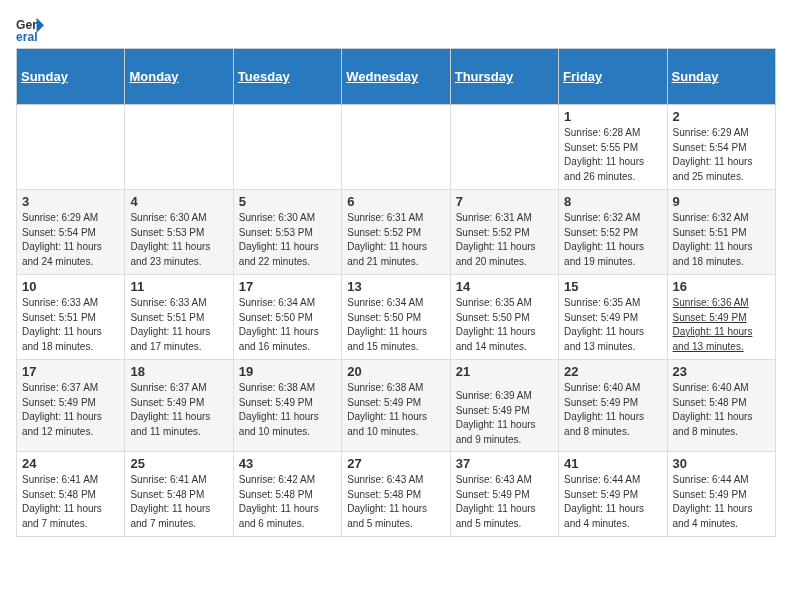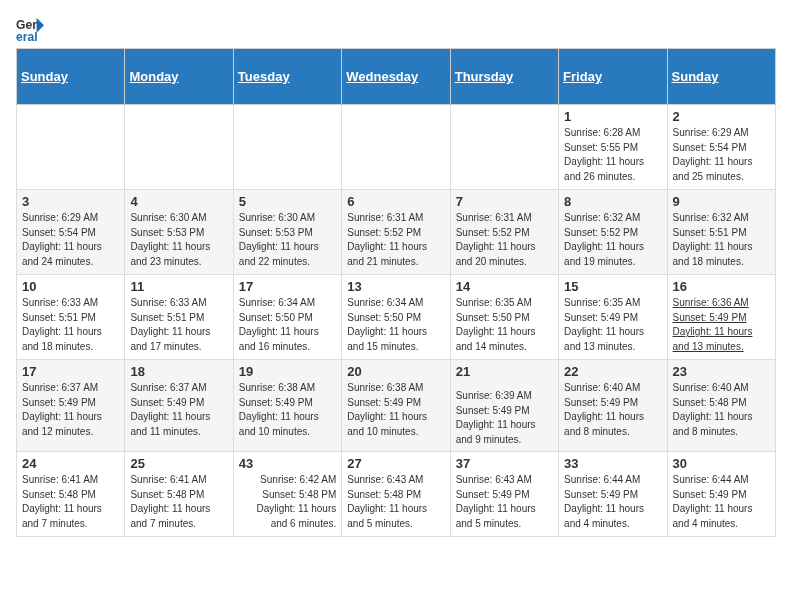--- a/index.html
+++ b/index.html
@@ -274,38 +274,38 @@
 Daylight: 11 hours and 7 minutes.</div>
         </td>
         <td>
           <span class="day-number">25</span>
           <div class="day-info" style="white-space: pre-line;">Sunrise: 6:41 AM
 Sunset: 5:48 PM
 Daylight: 11 hours and 7 minutes.</div>
         </td>
         <td>
           <span class="day-number">43</span>
-          <div class="day-info" style="white-space: pre-line; text-align: right;">Sunrise: 6:42 AM
+          <div class="day-info" style="white-space: pre-line;">Sunrise: 6:42 AM
 Sunset: 5:48 PM
 Daylight: 11 hours and 6 minutes.</div>
         </td>
         <td>
           <span class="day-number">27</span>
           <div class="day-info" style="white-space: pre-line;">Sunrise: 6:43 AM
 Sunset: 5:48 PM
 Daylight: 11 hours and 5 minutes.</div>
         </td>
         <td>
           <span class="day-number">37</span>
           <div class="day-info" style="white-space: pre-line;">Sunrise: 6:43 AM
 Sunset: 5:49 PM
 Daylight: 11 hours and 5 minutes.</div>
         </td>
         <td>
-          <span class="day-number">33</span>
+          <span class="day-number">41</span>
           <div class="day-info" style="white-space: pre-line;">Sunrise: 6:44 AM
 Sunset: 5:49 PM
 Daylight: 11 hours and 4 minutes.</div>
         </td>
         <td>
           <span class="day-number">30</span>
           <div class="day-info" style="white-space: pre-line;">Sunrise: 6:44 AM
 Sunset: 5:49 PM
 Daylight: 11 hours and 4 minutes.</div>
         </td>

